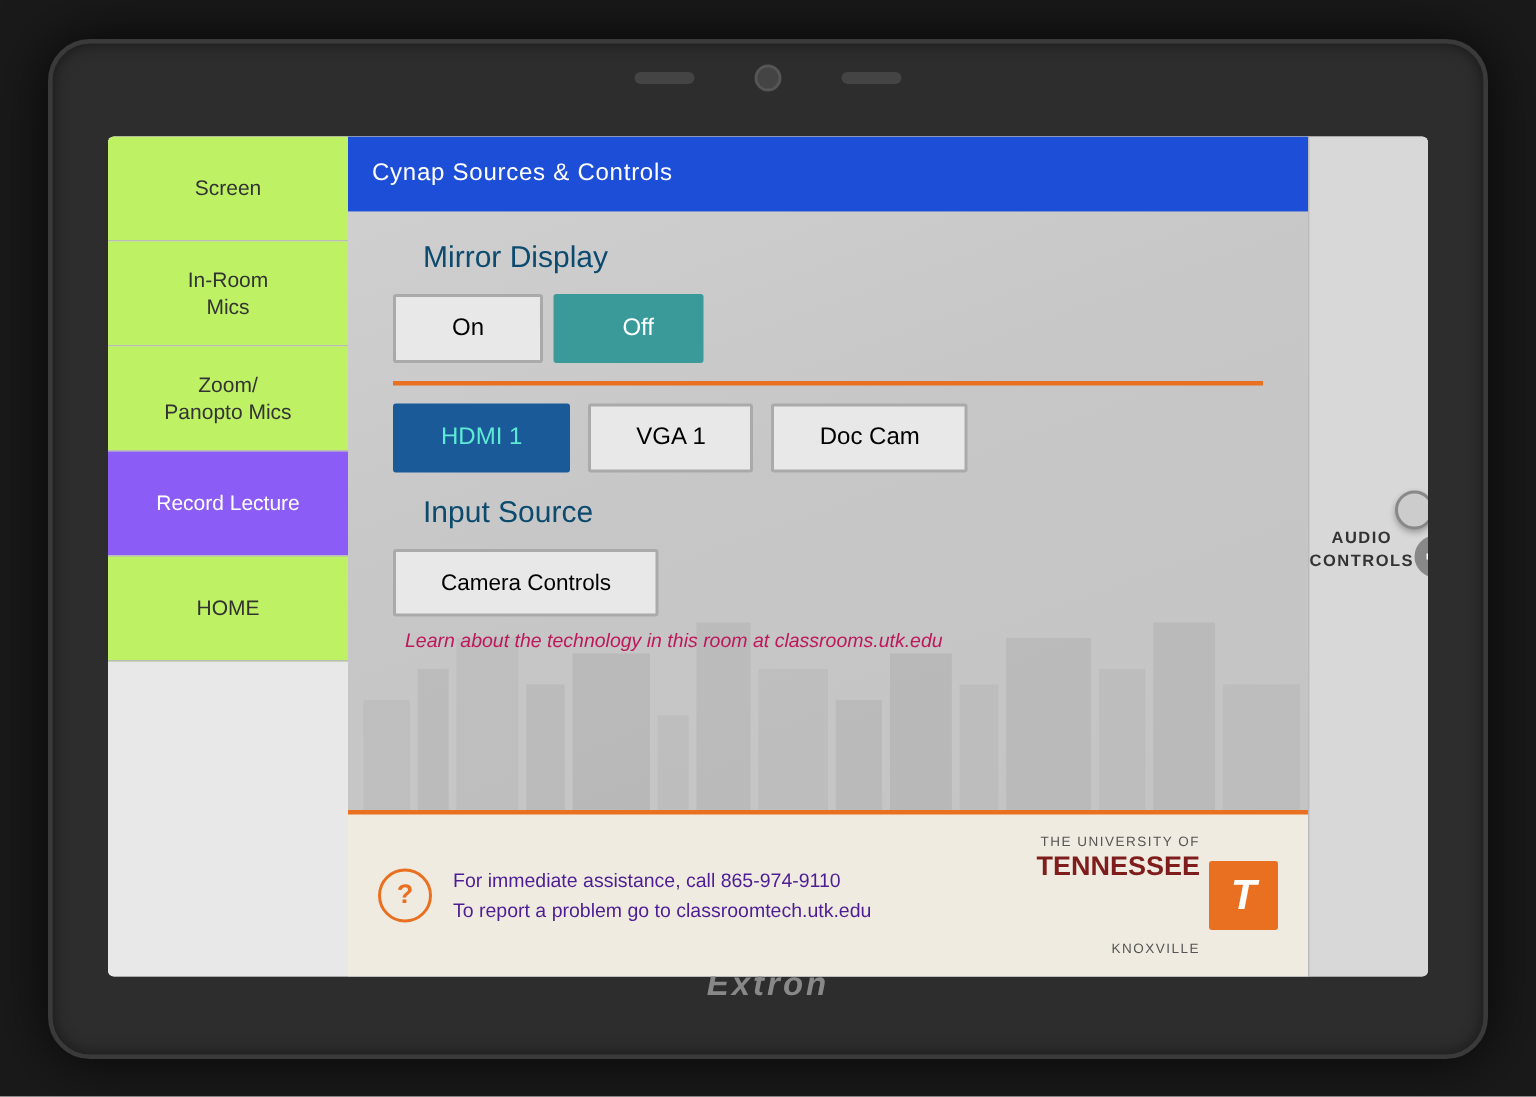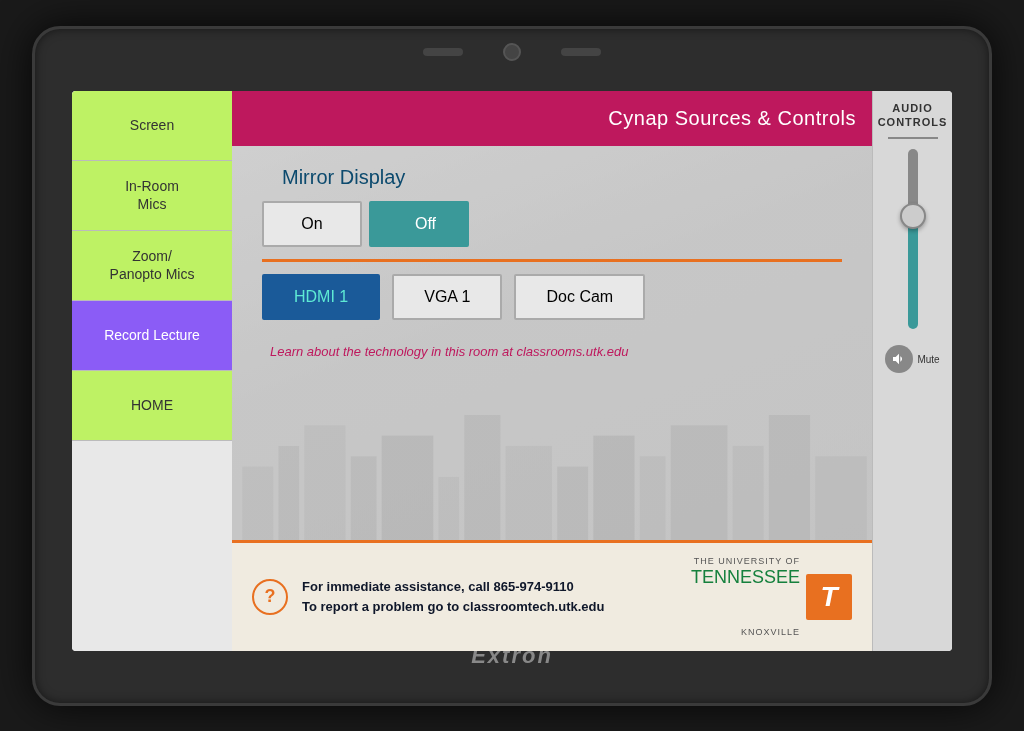--- a/index.html
+++ b/index.html
@@ -138,25 +138,25 @@
 
     .content-wrapper {
       position: relative;
       z-index: 2;
       display: flex;
       flex-direction: column;
       height: 100%;
     }
 
     .page-header {
-      background: #be185d;
+      background: #1d4ed8;
       color: white;
-      text-align: right;
+      text-align: left;
       padding: 16px;
-      font-size: 20px;
+      font-size: 16px;
       font-weight: normal;
       letter-spacing: 0.5px;
     }
 
     .page-body {
       flex: 1;
       padding: 20px 30px;
       position: relative;
       background: rgba(220,220,220,0.3);
     }
@@ -245,23 +245,22 @@
       display: flex;
       align-items: center;
       justify-content: center;
       font-size: 18px;
       color: #e87020;
       font-weight: bold;
     }
 
     .footer-text {
       font-size: 13px;
-      color: #0f172a;
+      color: #4c1d95;
       line-height: 1.5;
-      font-weight: bold;
     }
 
     .utk-logo {
       display: flex;
       align-items: center;
       gap: 6px;
     }
 
     .utk-text {
       text-align: right;
@@ -283,21 +282,21 @@
       justify-content: center;
       border-radius: 2px;
     }
 
     
     .audio-panel {
       width: 80px;
       min-width: 80px;
       background: #d8d8d8;
       display: flex;
-      flex-direction: column;
+      flex-direction: row;
       align-items: center;
       padding: 10px 0;
       border-left: 1px solid #bbb;
     }
 
     .audio-label {
       font-size: 11px;
       font-weight: bold;
       color: #333;
       text-align: center;
@@ -435,38 +434,42 @@
           </div>
 
           <div class="divider-orange"></div>
 
           <div class="source-row">
             <button class="ctrl-btn active-blue">HDMI 1</button>
             <button class="ctrl-btn">VGA 1</button>
             <button class="ctrl-btn">Doc Cam</button>
           </div>
 
+          <div class="input-source-section">
+            <div class="section-label">Input Source</div>
+            <button class="camera-btn">Camera Controls</button>
+          </div>
 
           <div class="info-link">
             <span>Learn about the technology in this room at classrooms.utk.edu</span>
           </div>
         </div>
 
         <div class="footer-bar">
           <div class="footer-left">
             <div class="help-icon">?</div>
             <div class="footer-text">
               <div>For immediate assistance, call 865-974-9110</div>
               <div>To report a problem go to classroomtech.utk.edu</div>
             </div>
           </div>
           <div class="utk-logo">
             <div class="utk-text">
               <div style="font-size:9px;letter-spacing:1px;">THE UNIVERSITY OF</div>
-              <div style="font-size:18px;font-weight:normal;color:#15803d;line-height:1;">TENNESSEE</div>
+              <div style="font-size:18px;font-weight:bold;color:#7f1d1d;line-height:1;">TENNESSEE</div>
               <div style="font-size:9px;letter-spacing:1px;margin-top:40px;">KNOXVILLE</div>
             </div>
             <div class="utk-t-box">T</div>
           </div>
         </div>
       </div>
     </div>
 
     <div class="audio-panel">
       <div class="audio-label">AUDIO<br>CONTROLS</div>

